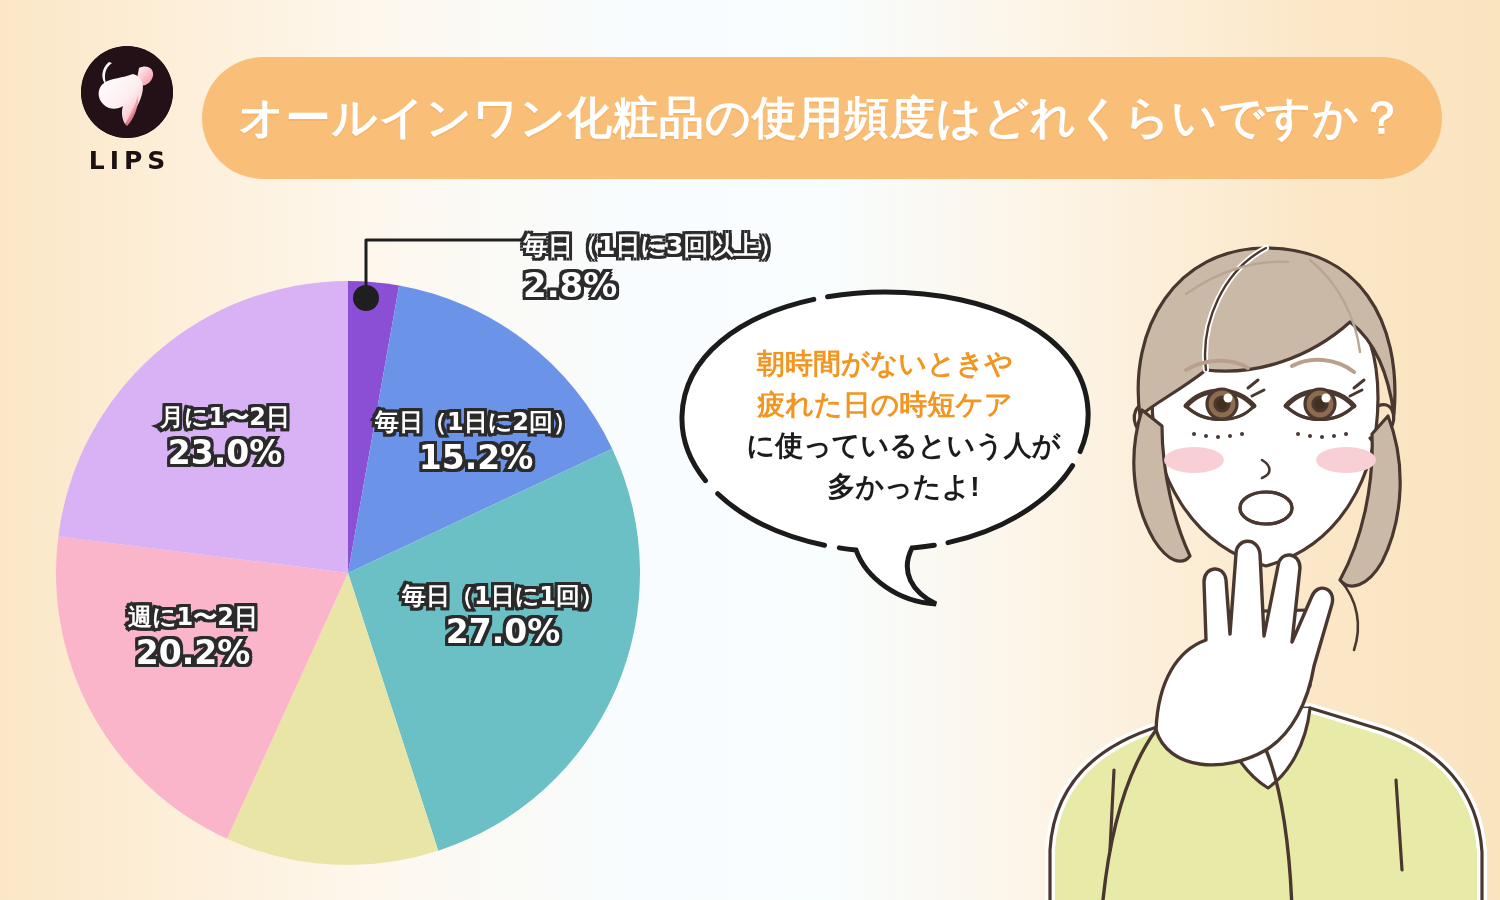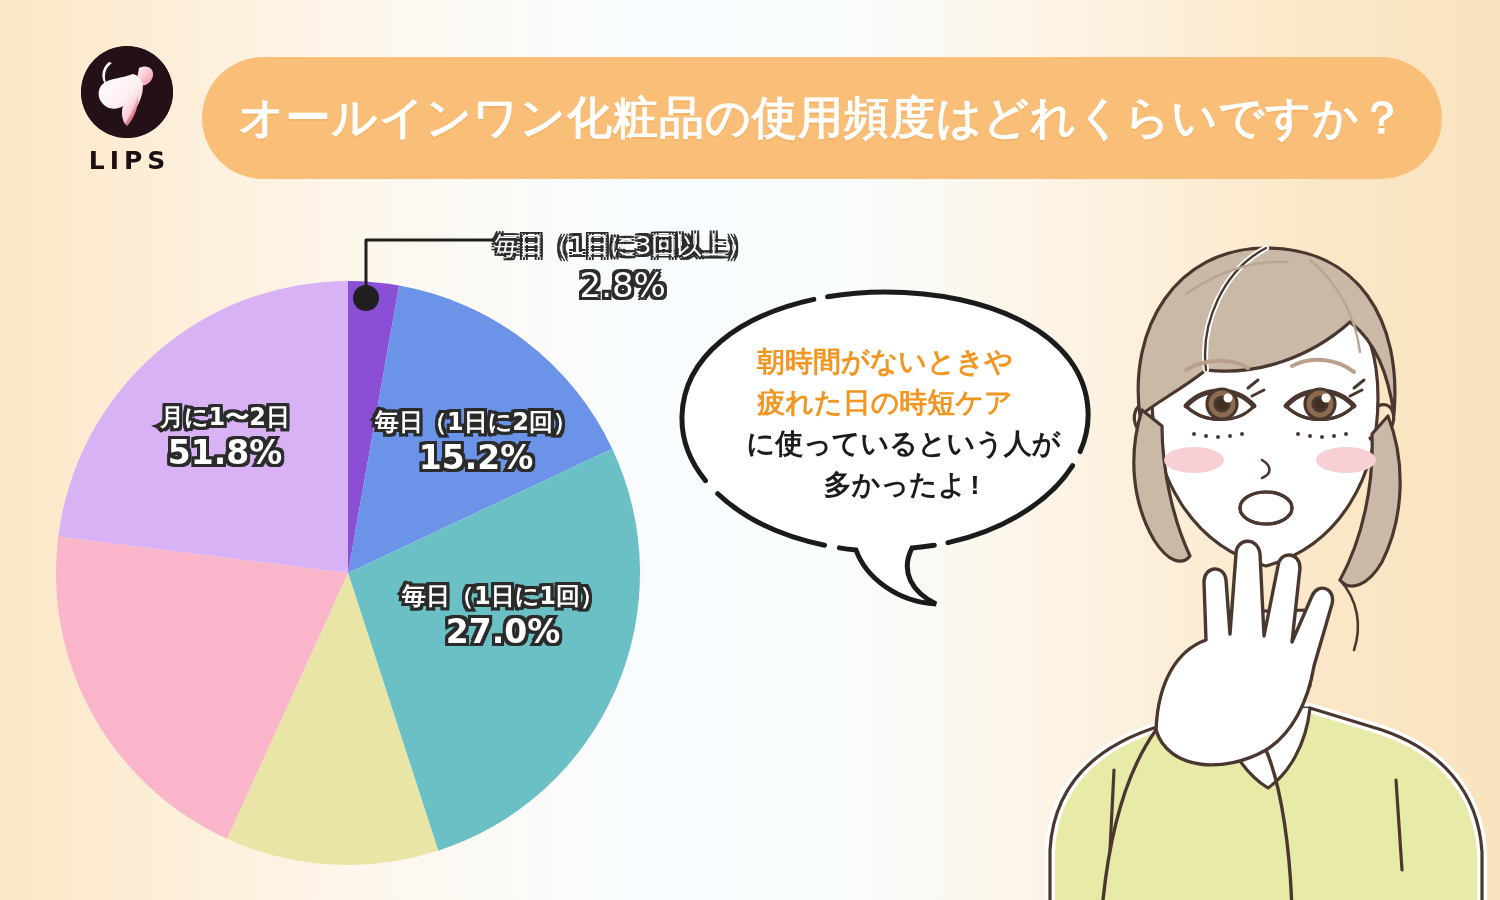--- a/index.html
+++ b/index.html
@@ -104,27 +104,26 @@
       -3px  0   0 #2b2b2b, 3px  0   0 #2b2b2b,
        0   -3px 0 #2b2b2b, 0    3px 0 #2b2b2b;
     white-space: nowrap;
   }
   .slice-label .cat { display: block; font-size: 24px; letter-spacing: 0px; }
   .slice-label .pct { display: block; font-size: 33px; letter-spacing: 0px; margin-top: 3px; }
 
   
   #callout-label {
     position: absolute;
-    left: 494px;
+    left: 523px;
     top: 231px;
-    text-align: center;
     line-height: 1.18;
     font-family: "DejaVu Sans", "Liberation Sans", sans-serif;
     color: #ffffff;
-    font-weight: 400;
+    font-weight: 700;
     text-shadow:
       -3px -3px 0 #2b2b2b, 3px -3px 0 #2b2b2b,
       -3px  3px 0 #2b2b2b, 3px  3px 0 #2b2b2b,
       -3px  0   0 #2b2b2b, 3px  0   0 #2b2b2b,
        0   -3px 0 #2b2b2b, 0    3px 0 #2b2b2b;
     white-space: nowrap;
   }
   #callout-label .cat { display: block; font-size: 25px; }
   #callout-label .pct { display: block; font-size: 34px; margin-top: 4px; }
 
@@ -132,21 +131,21 @@
 
   
   #bubble { position: absolute; left: 660px; top: 282px; width: 450px; height: 330px; }
   #bubble-svg { position: absolute; inset: 0; width: 450px; height: 330px; }
   #bubble-text {
     position: absolute;
     left: 0; top: 62px;
     width: 450px;
     text-align: center;
     line-height: 1.46;
-    font-family: Liberation Mono, monospace;
+    font-family: Liberation Sans, sans-serif;
     font-size: 28px;
     font-weight: 700;
   }
   #bubble-text .hl { color: #f29622; }
   #bubble-text .nm { color: #1c1c1c; margin-left: 37px; }
 
   
   #illustration { position: absolute; left: 1010px; top: 210px; width: 500px; height: 700px; }
   #illustration svg { display: block; width: 500px; height: 700px; }
 </style>
@@ -194,23 +193,27 @@
       </svg>
 
     <div class="slice-label" style="left:318px; top:114px; width:220px;margin-top:16px;">
       <span class="cat">毎日（1日に2回）</span>
       <span class="pct">15.2%</span>
     </div>
     <div class="slice-label" style="left:345px; top:304px; width:220px;">
       <span class="cat">毎日（1日に1回）</span>
       <span class="pct">27.0%</span>
     </div>
+    <div class="slice-label" style="left:50px; top:325px; width:190px;">
+      <span class="cat">週に1〜2日</span>
+      <span class="pct">20.2%</span>
+    </div>
     <div class="slice-label" style="left:82px; top:125px; width:190px;text-align:center;">
       <span class="cat">月に1〜2日</span>
-      <span class="pct">51.8%</span>
+      <span class="pct">23.0%</span>
     </div>
   </div>
 
   <svg id="callout-line" viewBox="0 0 200 90">
     <path d="M36 68 L36 12 L196 12" stroke="#1f1f1f" stroke-width="3" fill="none" stroke-linecap="round" stroke-linejoin="round"></path>
     <circle cx="36" cy="70" r="13" fill="#1f1f1f"></circle>
   </svg>
   <div id="callout-label">
     <span class="cat">毎日（1日に3回以上）</span>
     <span class="pct">2.8%</span>

